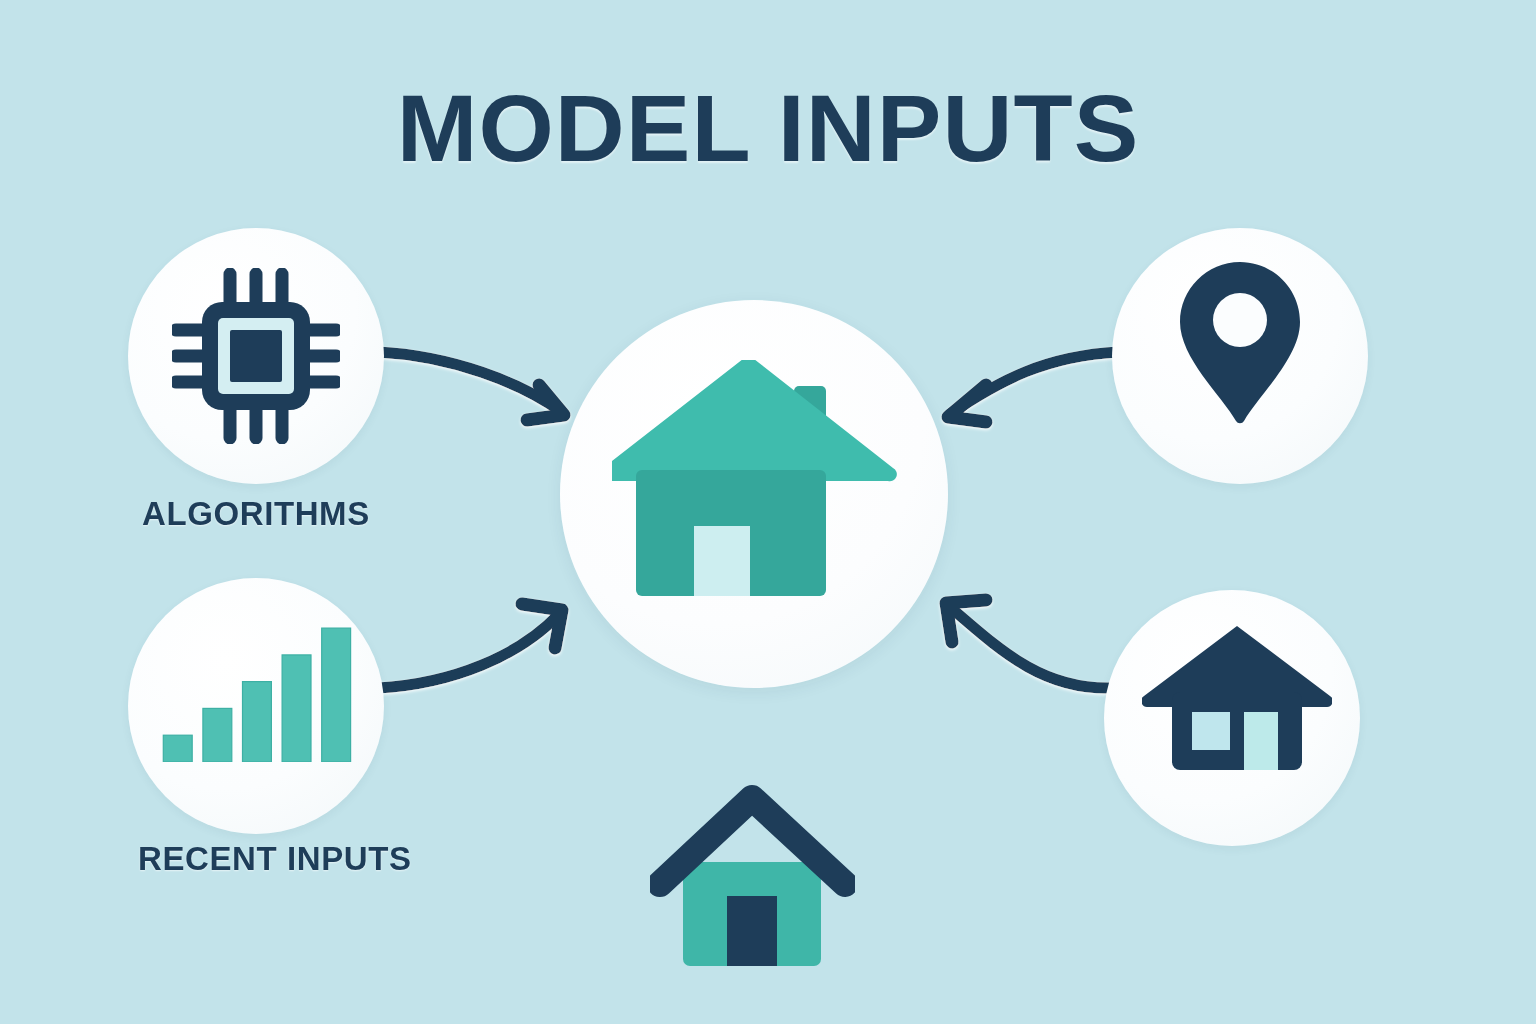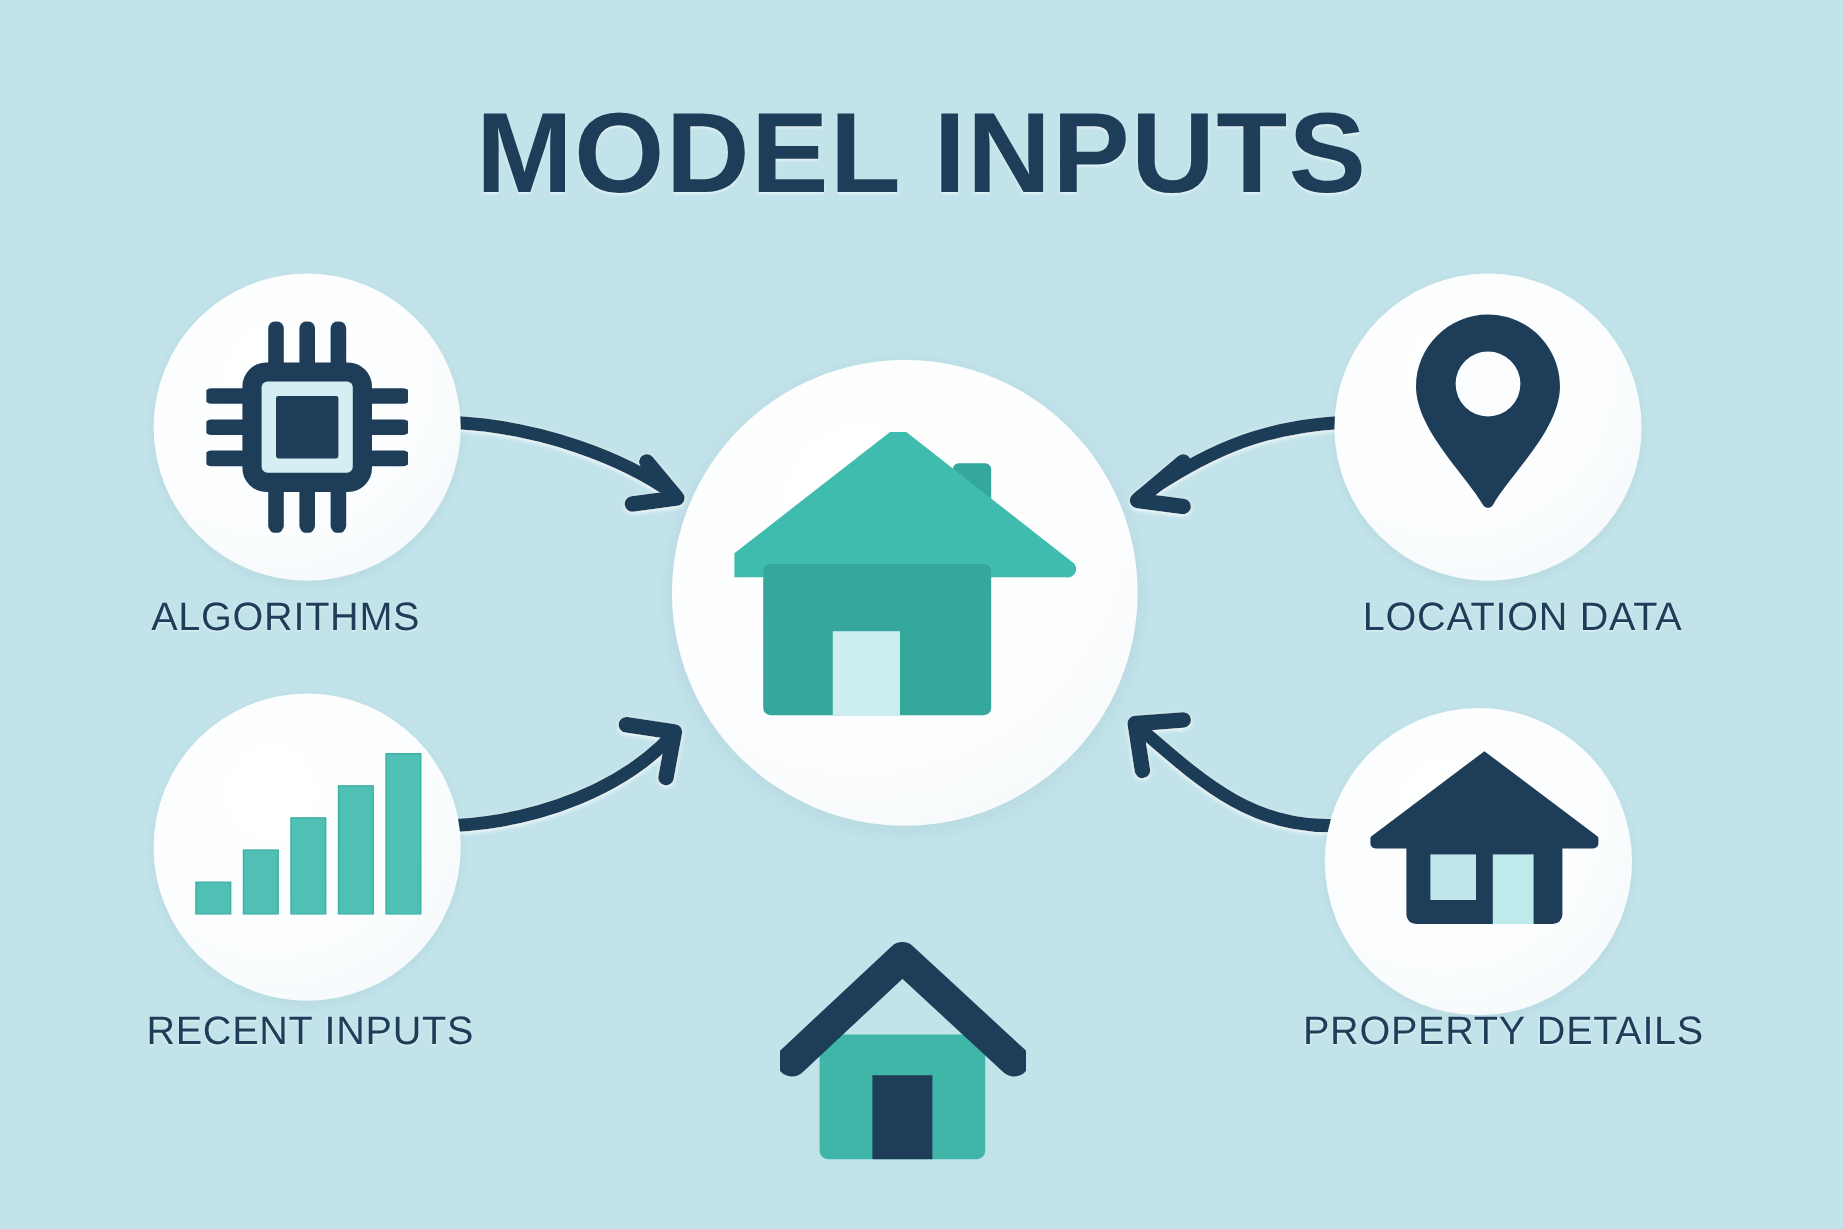--- a/index.html
+++ b/index.html
@@ -44,27 +44,28 @@
     transform: scaleX(1.02);
     text-shadow: 0 2px 2px rgba(255,255,255,0.55);
     white-space: nowrap;
     z-index: 6;
   }
   
   .node-label {
     position: absolute;
     font-size: 33px;
     line-height: 38px;
-    font-weight: 400;
+    font-weight: 700;
     letter-spacing: 0.6px;
     color: #1e3d59;
     font-family: "Liberation Sans Narrow", "Liberation Sans", sans-serif;
     text-shadow: 0 1px 2px rgba(255,255,255,0.6);
     white-space: nowrap;
     z-index: 6;
+    margin-left: 16px;
   }
   #label-algorithms     { left: 126px;  top: 495px; }
   #label-recent-sales   { left: 122px;  top: 840px; }
   #label-location-data  { right: 134px; top: 495px; }
   #label-property-det   { right: 116px; top: 840px; }
   .node-label.right { text-align: right; }
 
   
   .node-circle {
     position: absolute;
@@ -209,17 +210,15 @@
 
     <path d="M10 104 L102 18 L195 104" fill="none" stroke="#1e3d59" stroke-width="26" stroke-linecap="round" stroke-linejoin="round"></path>
 
     <rect x="77" y="116" width="50" height="70" fill="#1e3d59"></rect>
   </svg>
 
   <div class="node-label" id="label-algorithms">ALGORITHMS</div>
 
   <div class="node-label" id="label-recent-sales">RECENT INPUTS</div>
 
-  <div class="node-label right" id="label-location-data">LOCATION DATA</div>
-
-  <div class="node-label right" id="label-property-det">PROPERTY DETAILS</div>
+
 
 </div>
 
 </body></html>

